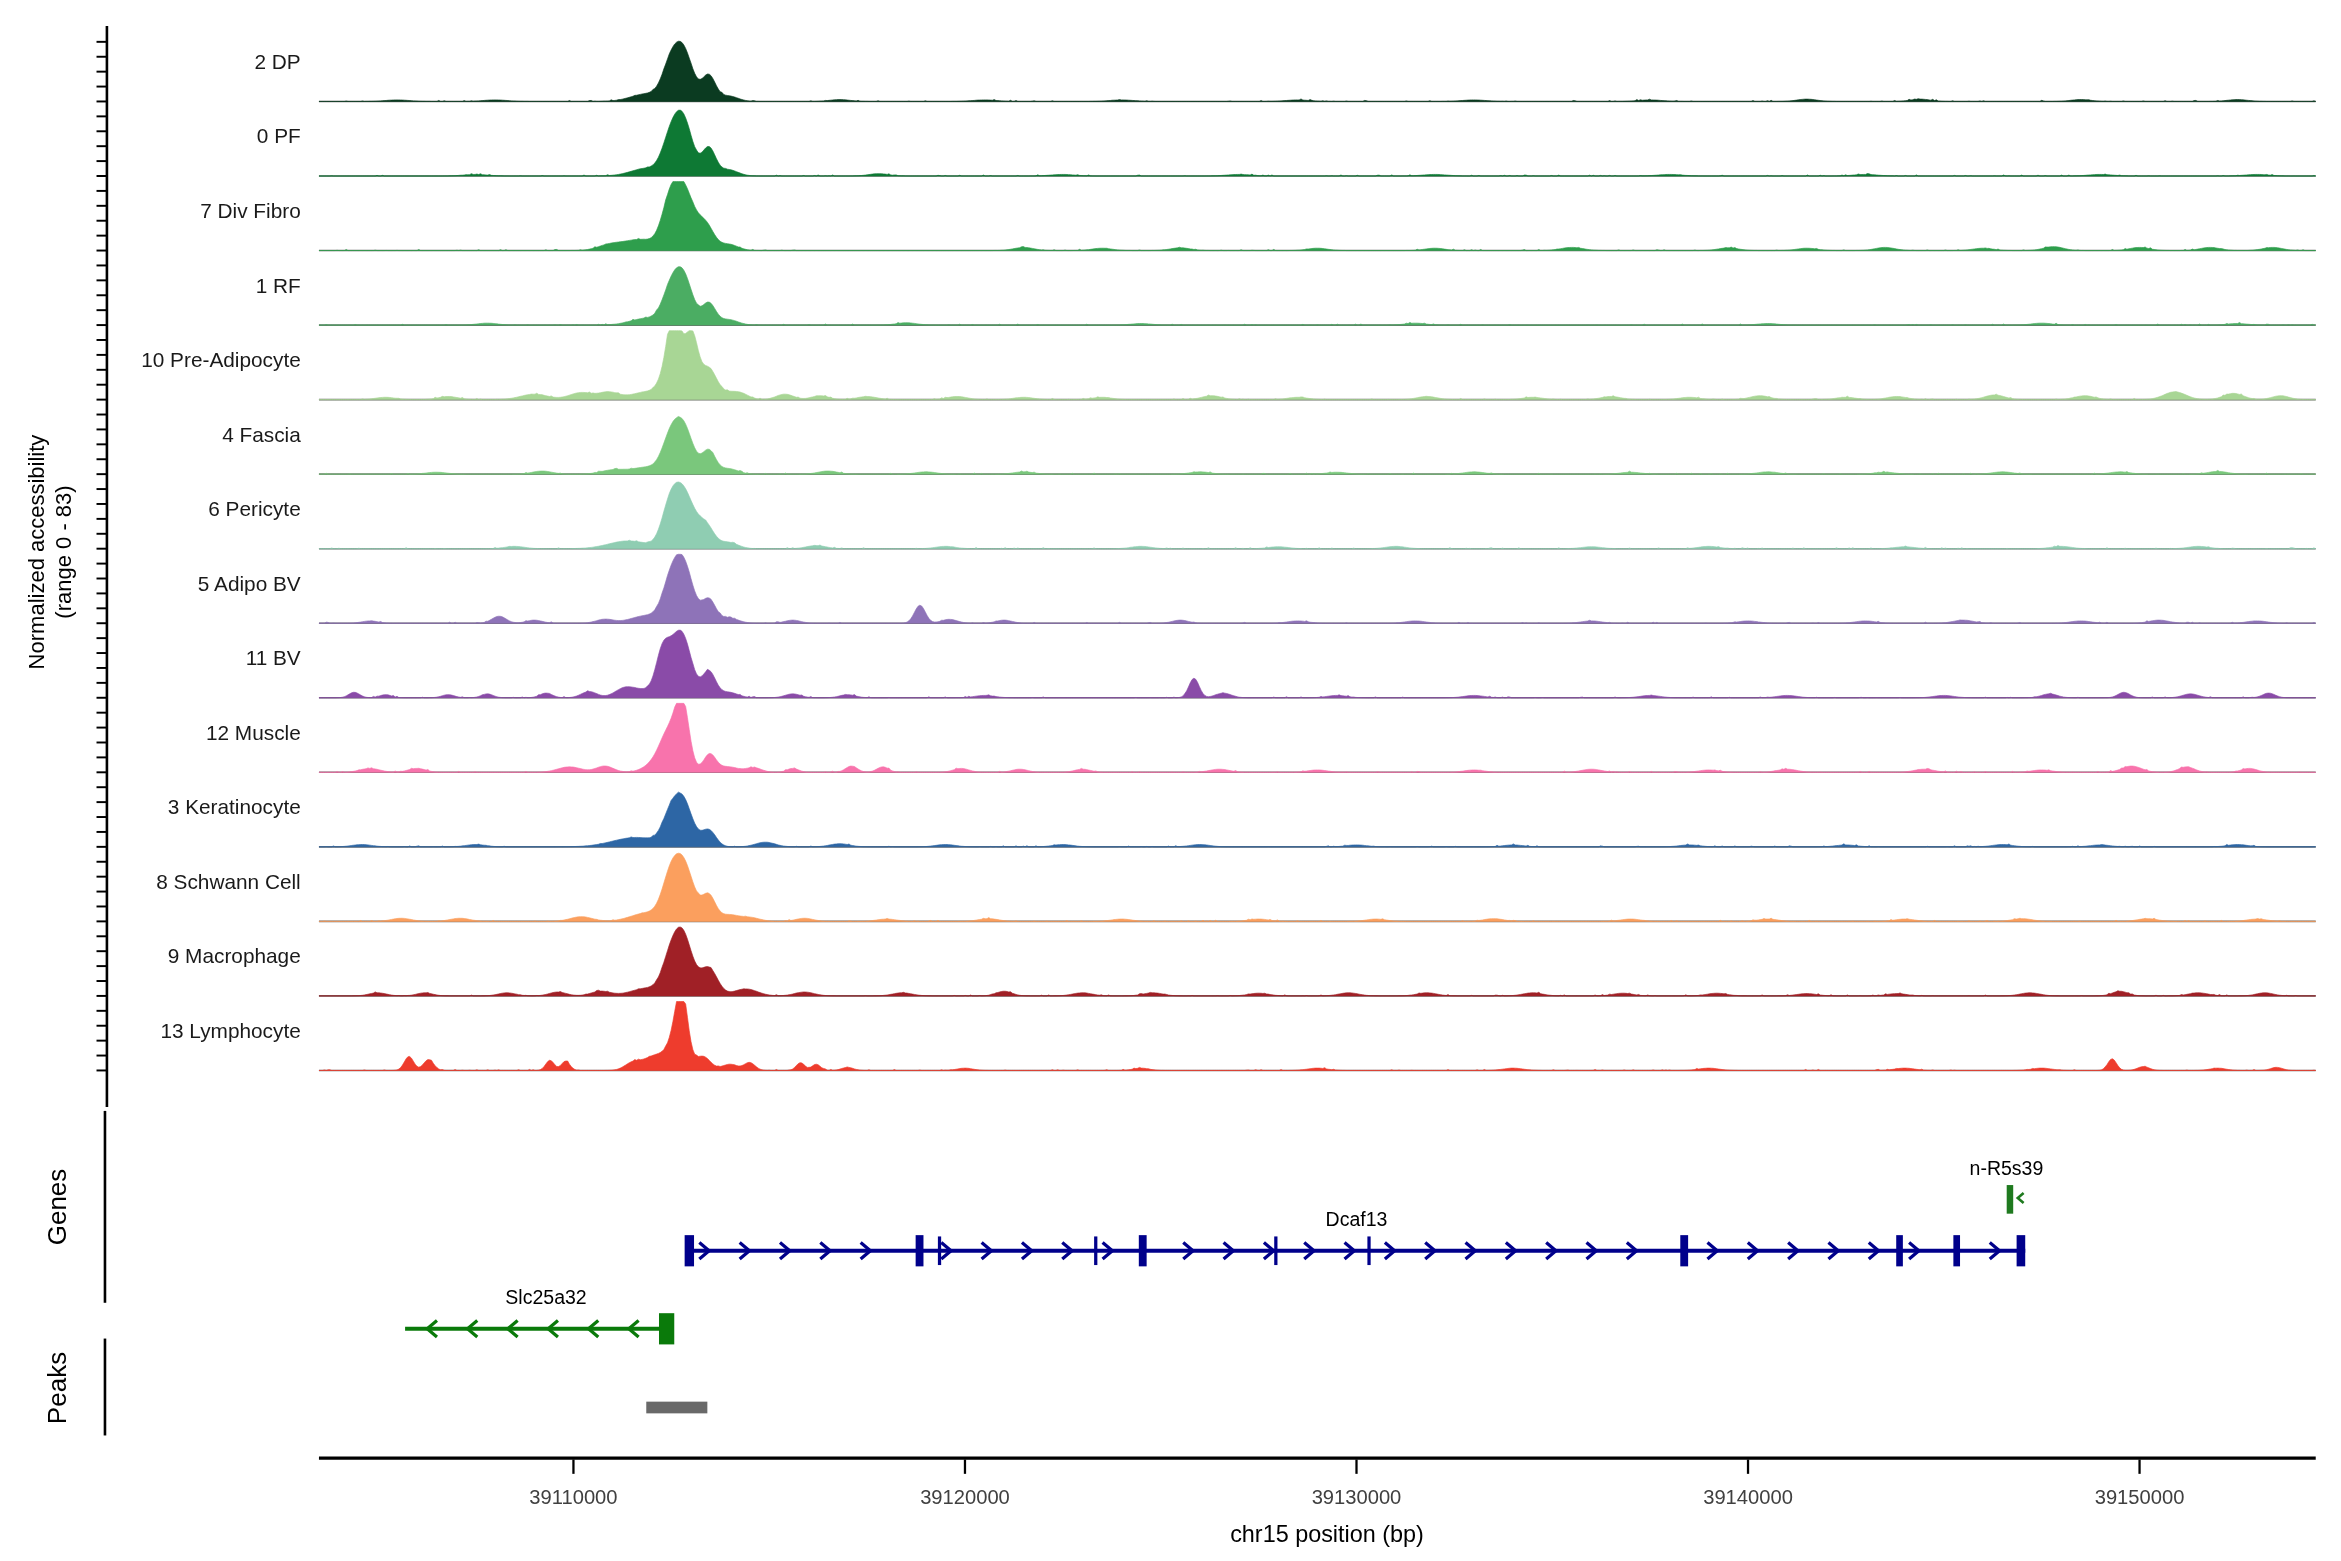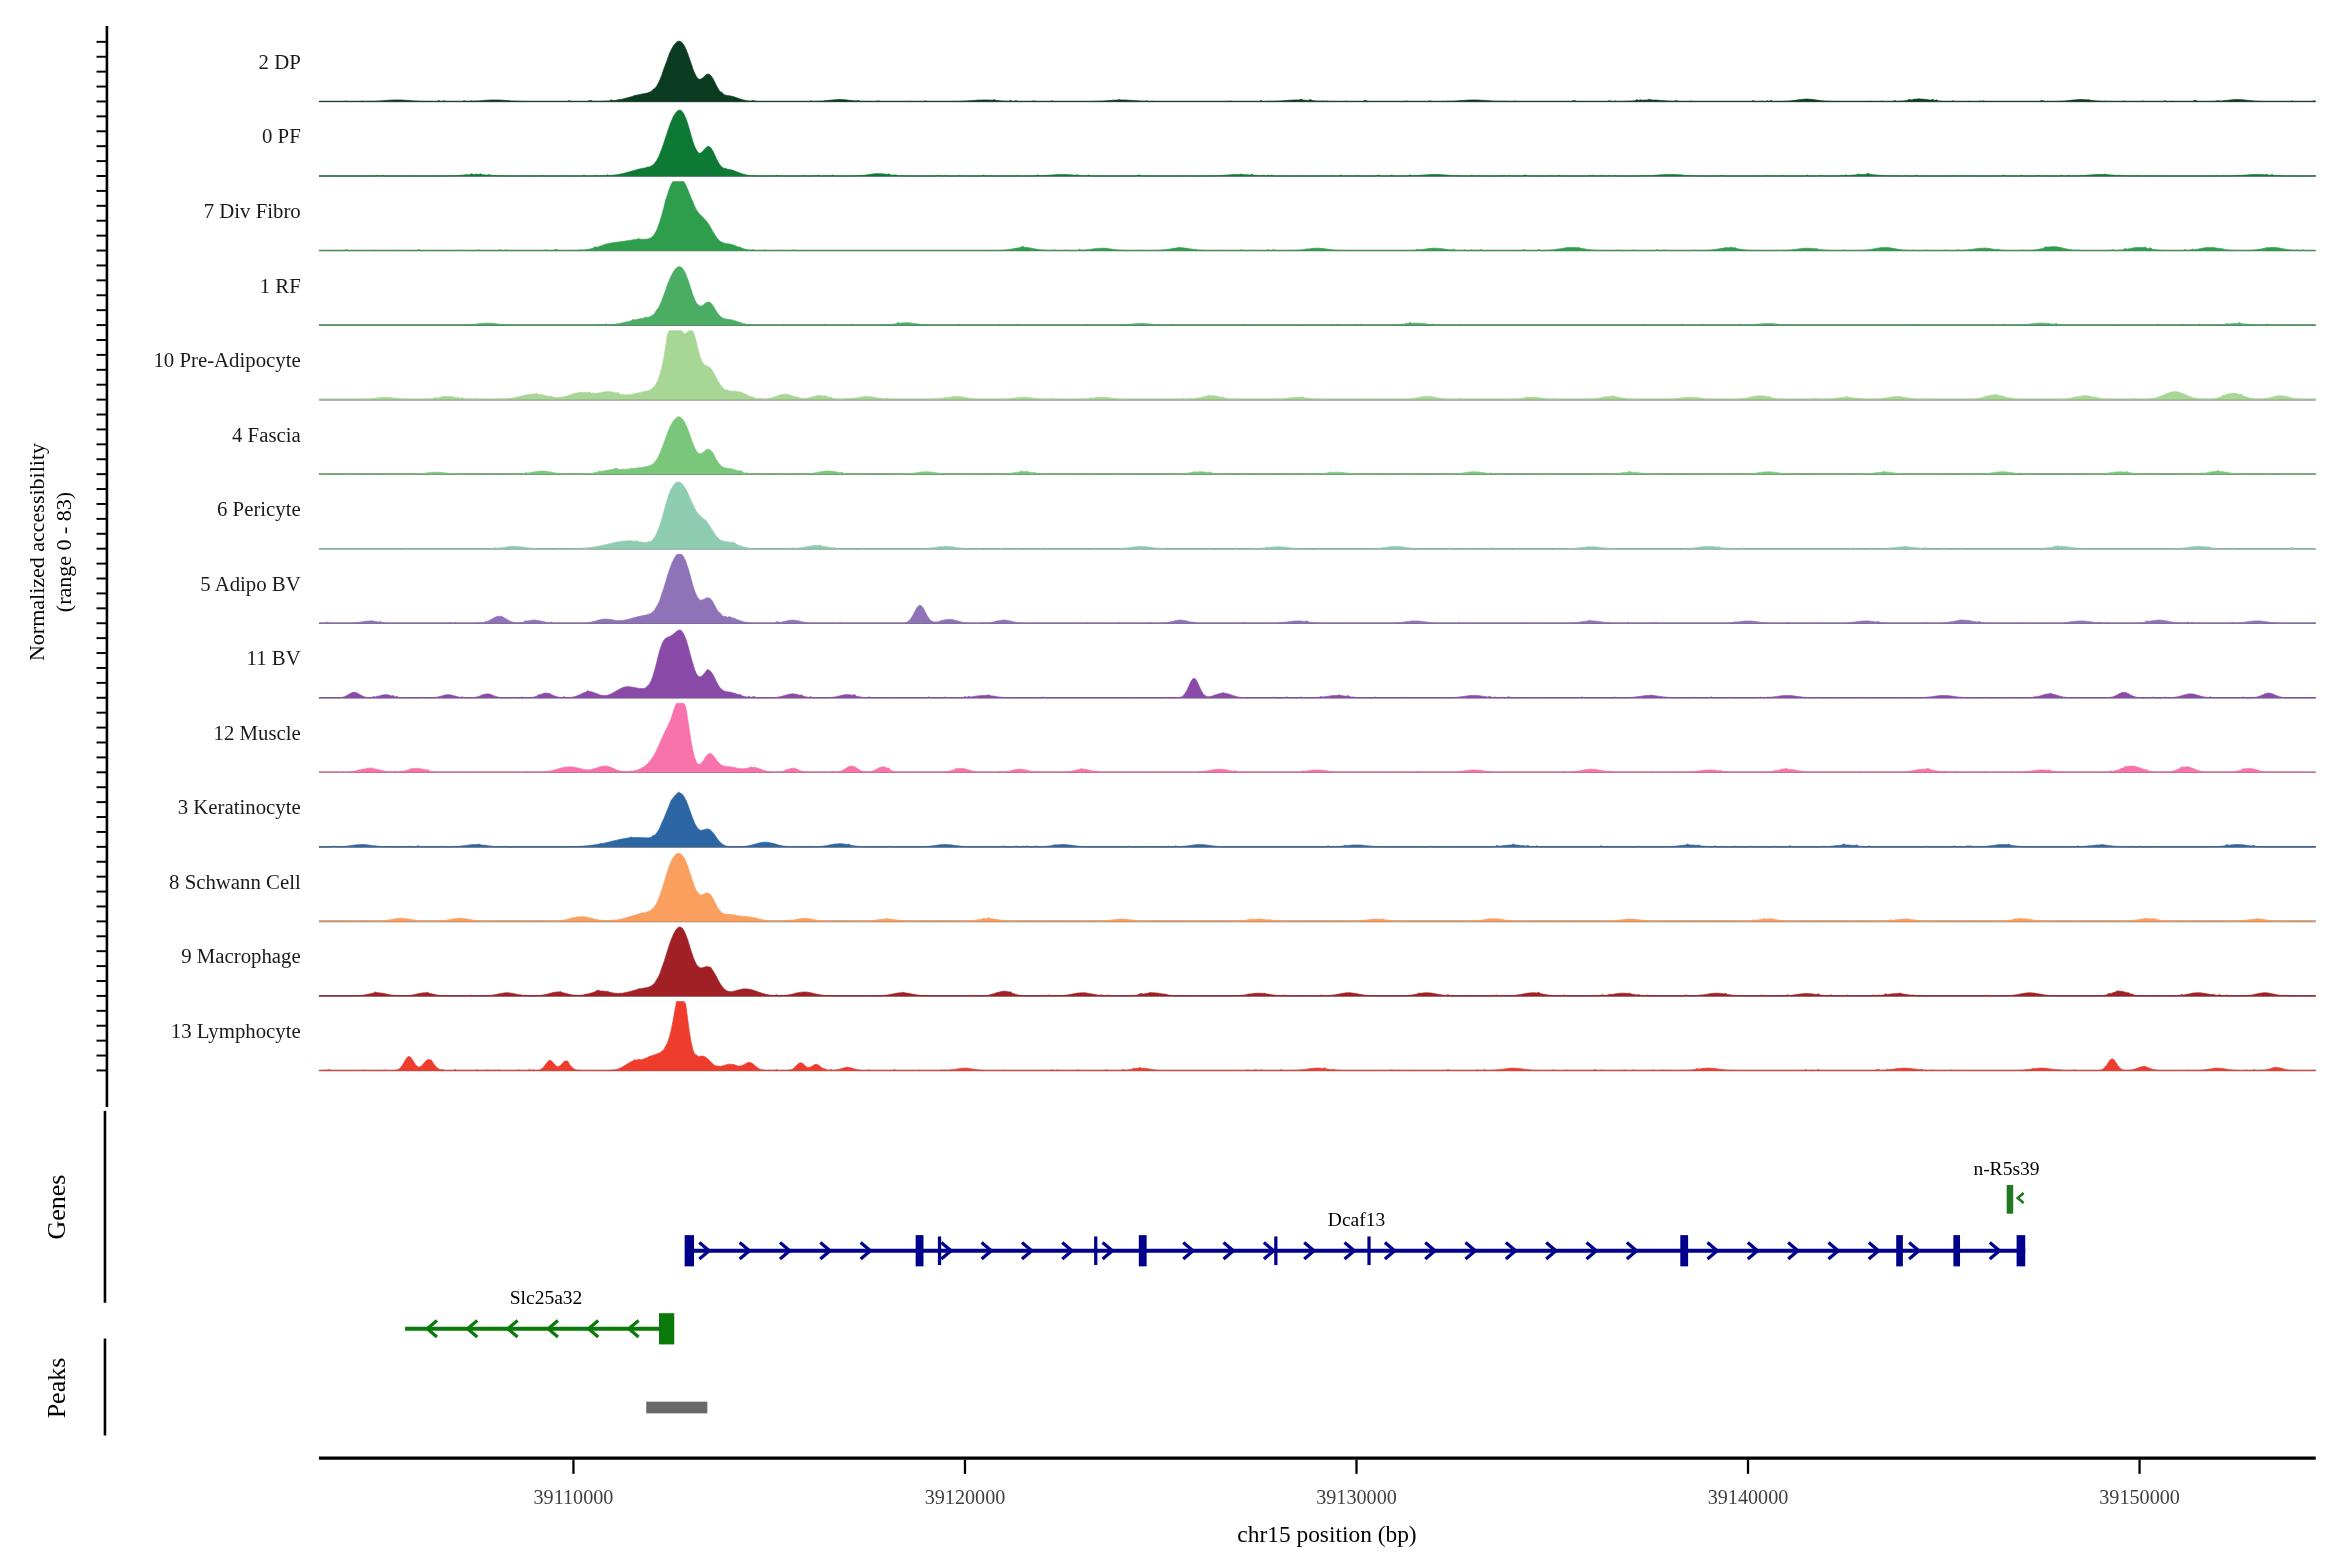--- a/index.html
+++ b/index.html
@@ -1,17 +1,17 @@
 <!DOCTYPE html>
 <html style="font-size:10.4px"><head>
 <meta charset="utf-8">
 <style>
   html,body{margin:0;padding:0;background:#fff;}
   .page{position:relative;width:2342px;height:1561px;background:#fff;overflow:hidden;
-        font-family:Liberation Serif, serif;}
+        font-family:Liberation Sans, sans-serif;}
   .canvas{position:absolute;left:0;top:0;}
   .y-title-line{position:absolute;white-space:nowrap;color:#000;font-size:22px;
         transform:translate(-50%,-50%) rotate(-90deg);}
   .side-label{position:absolute;white-space:nowrap;color:#000;font-size:26px;
         transform:translate(-50%,-50%) rotate(-90deg);}
   .x-title{position:absolute;white-space:nowrap;color:#000;font-size:23.4px;
         transform:translateX(-50%);}
 </style>
 </head>
 <body>

